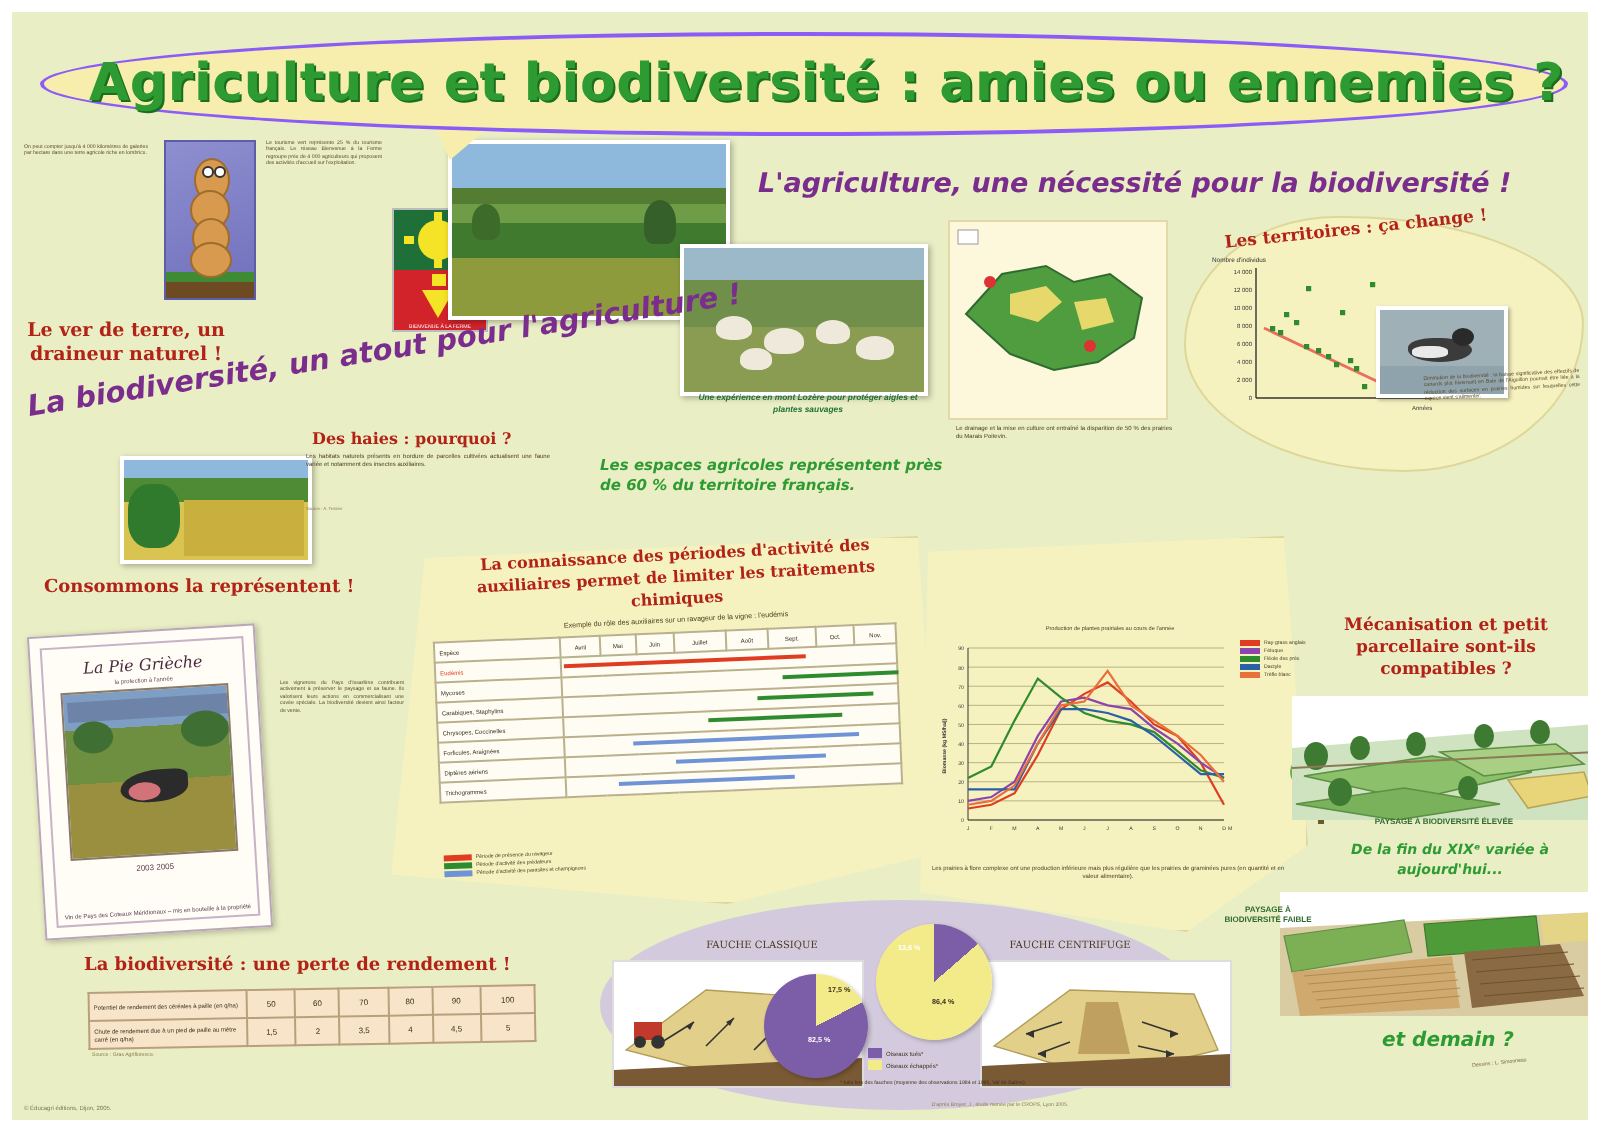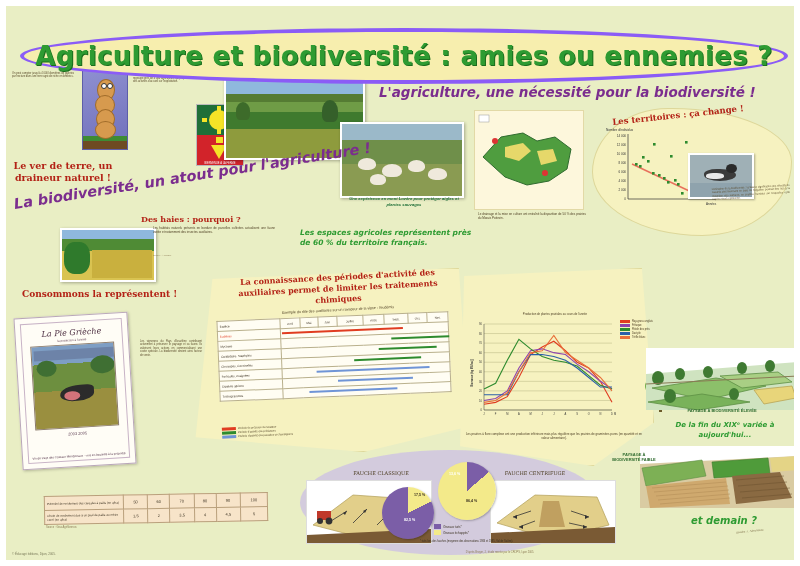--- a/index.html
+++ b/index.html
@@ -15,25 +15,25 @@
   }
   
   #poster:before{
     content:"";position:absolute;left:0;top:0;right:0;bottom:0;
     border:6px solid #ffffff;box-sizing:border-box;pointer-events:none;z-index:60;
   }
   .abs{position:absolute;}
 
   
   #title-bubble{
-    left:20px;top:28px;width:760px;height:48px;
+    left:20px;top:16px;width:760px;height:48px;
     background:#f7eeae;
-    border:4px solid #8b5cf6;
+    border:2px solid #8b5cf6;
     border-radius:50%/50%;
-    display:flex;align-items:center;justify-content:center;
+    display:flex;align-items:center;justify-content:flex-end;
     z-index:20;
   }
   #title-text{
     font-family:"DejaVu Sans",sans-serif;
     font-weight:bold;font-size:26px;color:#2e9b32;
     letter-spacing:.3px;white-space:nowrap;
     text-shadow:1px 1px 0 #1a6e1d;
   }
   #bubble-tail{
     left:215px;top:58px;width:0;height:0;
@@ -91,21 +91,21 @@
   #txt-terr{left:712px;top:186px;width:78px;transform:rotate(-3deg);}
 
   
   #map-bret{left:474px;top:110px;width:108px;height:98px;background:#fdf7dc;border:1px solid #e2d9a6;overflow:hidden;}
   #txt-map{left:478px;top:212px;width:108px;}
 
   
   #h-atout{left:14px;top:196px;font-size:14.5px;transform:rotate(-9deg);transform-origin:left center;}
 
   
-  #h-haies{left:141px;top:214px;font-size:8px;}
+  #h-haies{left:156px;top:214px;font-size:8px;}
   #txt-haies{left:153px;top:226px;width:122px;}
 
   
   #txt-espaces{left:300px;top:228px;width:178px;font-size:7.5px;line-height:10px;}
 
   
   #photo-corn{left:60px;top:228px;width:92px;height:50px;
     background:linear-gradient(#8fb8dd 0 18%,#4f8b35 18% 42%,#d9c351 42% 100%);}
 
   
@@ -493,20 +493,21 @@
 
   <div class="abs" id="veg">
     <svg width="46" height="46" viewBox="0 0 46 46">
       <ellipse cx="16" cy="18" rx="11" ry="9" fill="#6fae4a"></ellipse>
       <ellipse cx="28" cy="24" rx="10" ry="8" fill="#4e8f36"></ellipse>
       <ellipse cx="20" cy="30" rx="12" ry="8" fill="#8cc05e"></ellipse>
       <rect x="19" y="34" width="3" height="10" fill="#6b5a2a"></rect>
     </svg>
   </div>
 
+  <div class="abs h-red" id="h-meca">Mécanisation et petit parcellaire sont-ils compatibles ?</div>
 
   <div class="abs" id="land1">
     <svg width="152" height="62" viewBox="0 0 152 62">
       <rect width="152" height="62" fill="#ffffff"></rect>
       <path d="M0 26 L152 14 L152 62 L0 62 Z" fill="#cfe3c0"></path>
       <path d="M6 40 L70 30 L120 38 L60 52 Z" fill="#8cc06a" stroke="#5d8f44" stroke-width=".8"></path>
       <path d="M74 28 L132 24 L146 34 L96 40 Z" fill="#a9cf84" stroke="#5d8f44" stroke-width=".8"></path>
       <path d="M2 54 L56 46 L104 54 L52 62 Z" fill="#79b25a" stroke="#5d8f44" stroke-width=".8"></path>
       <path d="M108 42 L146 38 L150 50 L118 56 Z" fill="#e8d57a" stroke="#b9a455" stroke-width=".8"></path>
       <g fill="#3f7a32">
@@ -547,20 +548,21 @@
           <line x1="102" y1="52" x2="152" y2="48"></line>
       </g>
       <path d="M130 12 L158 10 L158 24 L132 26 Z" fill="#e4d486"></path>
     </svg>
   </div>
   <div class="abs" id="cap-land2">PAYSAGE À BIODIVERSITÉ FAIBLE</div>
 
   <div class="abs h-green" id="h-demain">et demain ?</div>
   <div class="abs" id="sig-demain">Dessins : L. Simonneau</div>
 
+  <div class="abs h-red" id="h-perte">La biodiversité : une perte de rendement !</div>
   <div class="abs" id="tbl-perte">
     <table class="perte">
       <tbody id="perte-body">
           <tr>
             <td class="lab">Potentiel de rendement des céréales à paille (en q/ha)</td>
             <td>50</td>
             <td>60</td>
             <td>70</td>
             <td>80</td>
             <td>90</td>

